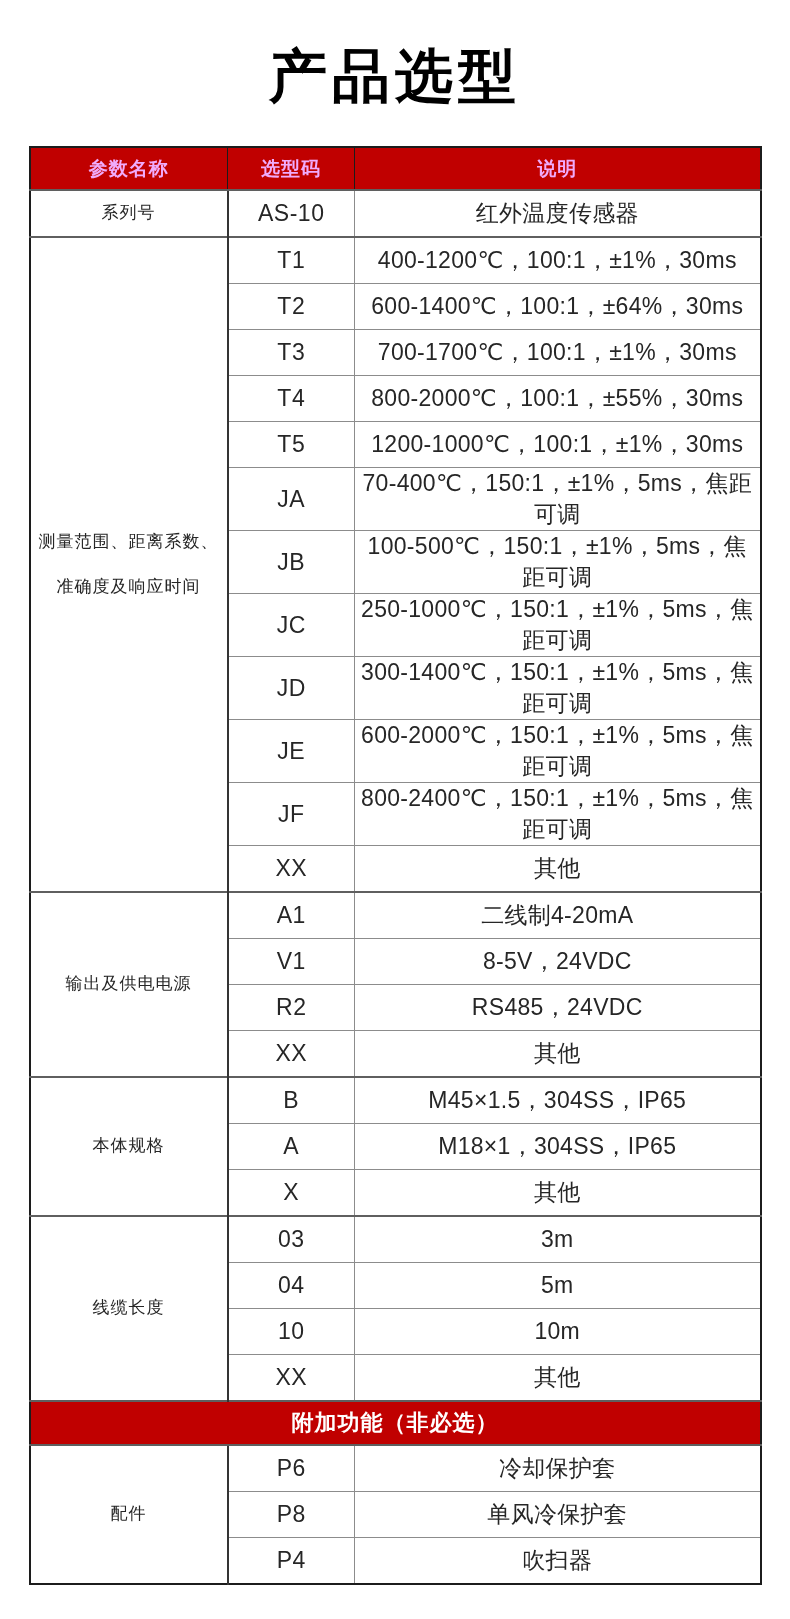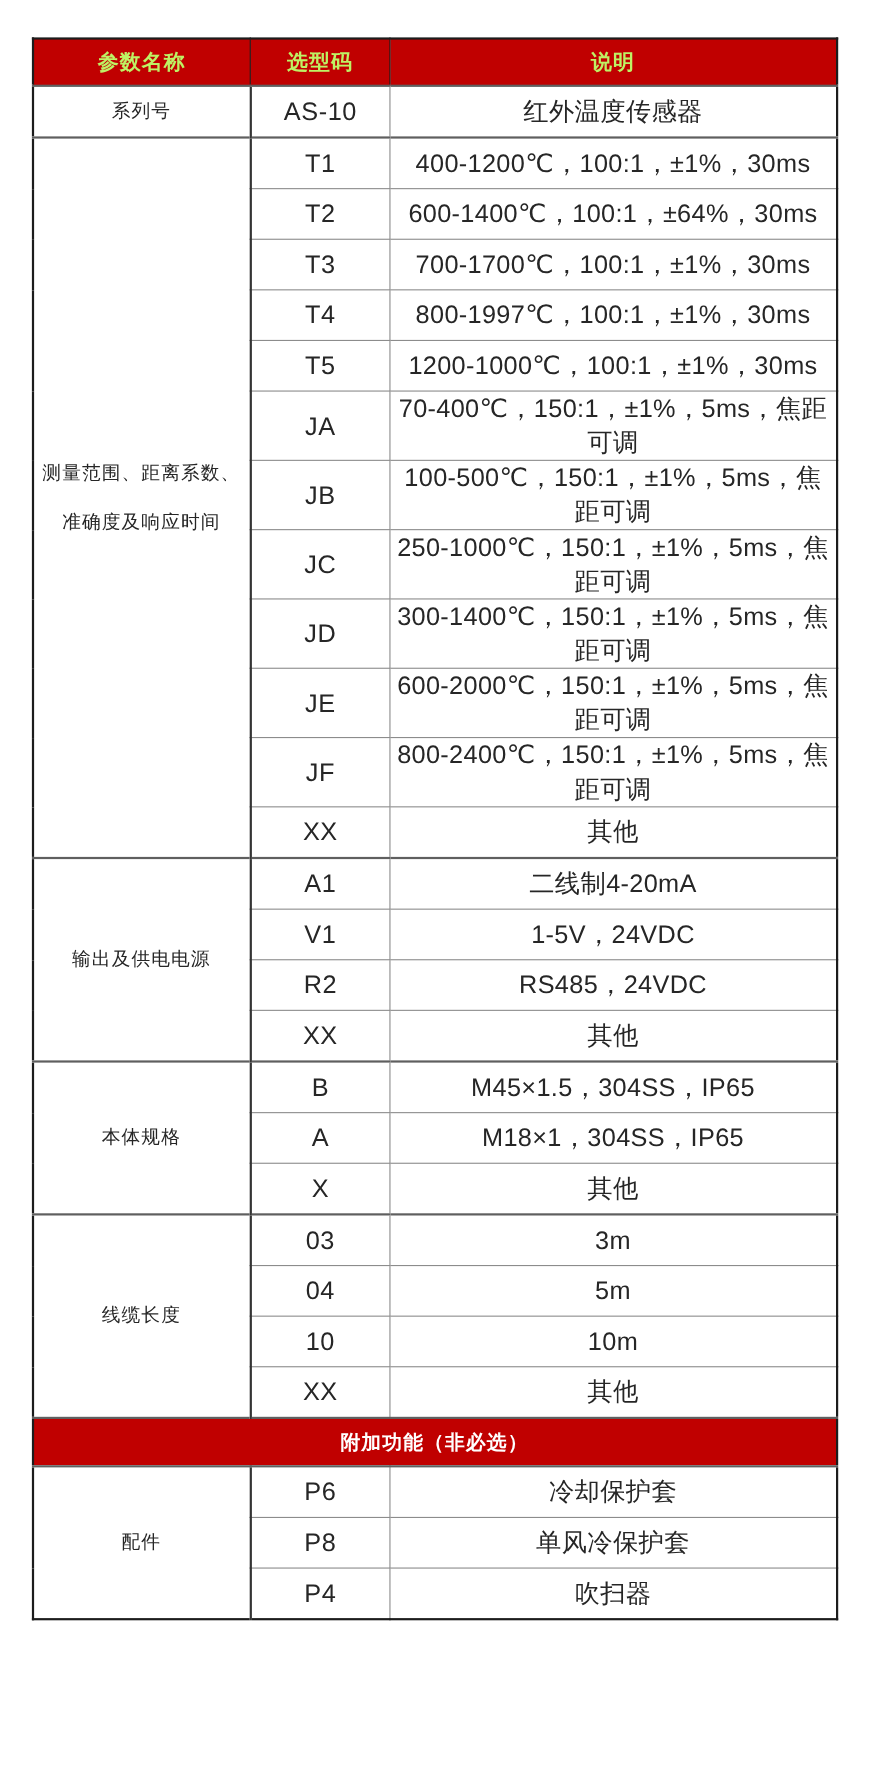--- a/index.html
+++ b/index.html
@@ -33,21 +33,21 @@
     width:731px;
     table-layout:fixed;
     border-collapse:collapse;
     border:2px solid var(--outer-border);
   }
   col.c1{width:198px;}
   col.c2{width:127px;}
   col.c3{width:406px;}
   th{
     background:var(--header-red);
-    color:#bef264;
+    color:#f0abfc;
     font-size:19px;
     font-weight:700;
     height:41px;
     padding:0;
     text-align:center;
     vertical-align:middle;
     border:1px solid var(--outer-border);
     border-bottom:2px solid var(--group-line);
     letter-spacing:1px;
   }
@@ -75,33 +75,34 @@
     font-size:23px;
     letter-spacing:0.3px;
   }
   tr.group-start td{
     border-top:2px solid var(--group-line);
     margin-top:36px;
   }
   td.banner{
     background:var(--banner-red);
     color:#ffffff;
-    font-size:18px;
+    font-size:22px;
     font-weight:700;
     height:42px;
     border:1px solid var(--outer-border);
     border-top:2px solid var(--group-line);
     border-bottom:2px solid var(--group-line);
     letter-spacing:1px;
   }
 </style>
 </head>
 <body>
 
 <div>
+  <h1 class="title">产品选型</h1>
 
   <table class="sel-table">
     <colgroup>
       <col class="c1">
         <col class="c2">
         <col class="c3">
     </colgroup>
     <thead>
       <tr>
         <th>参数名称</th>
@@ -124,21 +125,21 @@
         <tr>
           <td class="code">T2</td>
           <td class="desc">600-1400℃，100:1，±64%，30ms</td>
         </tr>
         <tr>
           <td class="code">T3</td>
           <td class="desc">700-1700℃，100:1，±1%，30ms</td>
         </tr>
         <tr>
           <td class="code">T4</td>
-          <td class="desc">800-1997℃，100:1，±1%，30ms</td>
+          <td class="desc">800-2000℃，100:1，±55%，30ms</td>
         </tr>
         <tr>
           <td class="code">T5</td>
           <td class="desc">1200-1000℃，100:1，±1%，30ms</td>
         </tr>
         <tr>
           <td class="code">JA</td>
           <td class="desc">70-400℃，150:1，±1%，5ms，焦距可调</td>
         </tr>
         <tr>
@@ -165,21 +166,21 @@
           <td class="code">XX</td>
           <td class="desc">其他</td>
         </tr>
         <tr class="group-start">
           <td class="param" rowspan="4">输出及供电电源</td>
           <td class="code">A1</td>
           <td class="desc">二线制4-20mA</td>
         </tr>
         <tr>
           <td class="code">V1</td>
-          <td class="desc">1-5V，24VDC</td>
+          <td class="desc">8-5V，24VDC</td>
         </tr>
         <tr>
           <td class="code">R2</td>
           <td class="desc">RS485，24VDC</td>
         </tr>
         <tr>
           <td class="code">XX</td>
           <td class="desc">其他</td>
         </tr>
         <tr class="group-start">

